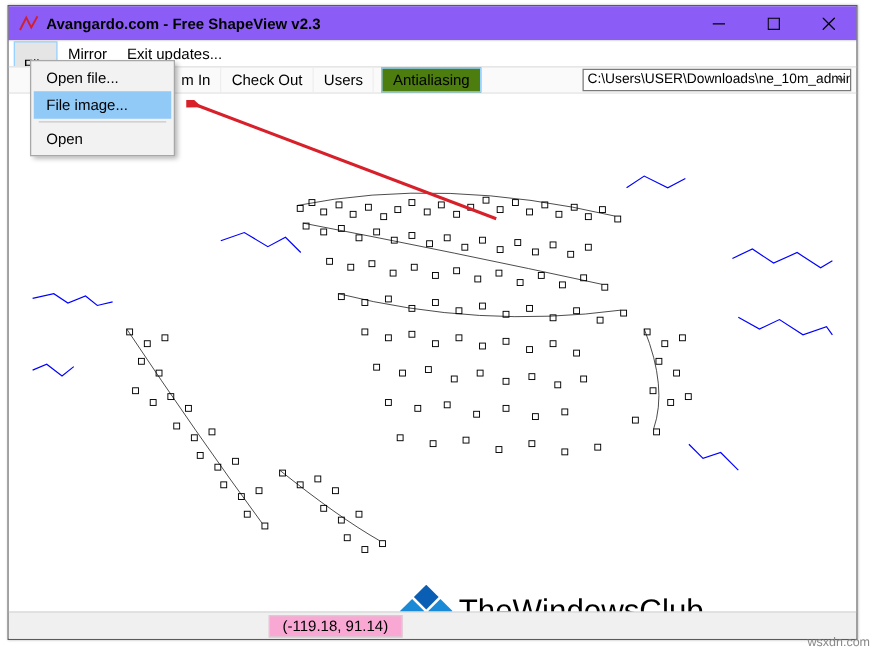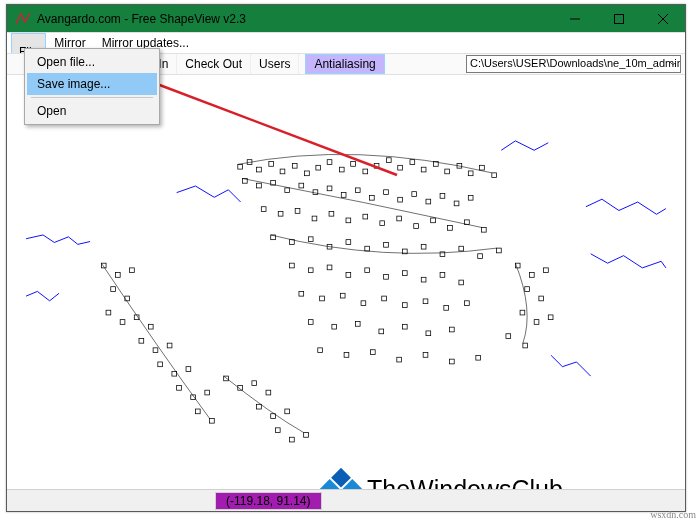--- a/index.html
+++ b/index.html
@@ -20,21 +20,22 @@
       background: #fff;
       box-shadow: 0 0 2px rgba(0,0,0,0.3);
       display: flex;
       flex-direction: column;
     }
     .titlebar {
       height: 28px;
       display: flex;
       align-items: center;
       border-bottom: 1px solid #e0e0e0;
-      background: #15803d;
+      background: #8b5cf6;
+      font-weight: bold;
     }
     .app-icon {
       width: 16px; height: 16px;
       margin: 0 6px 0 8px;
     }
     .title-text { flex: 1; font-size: 12px; color: #000; }
     .win-btn {
       width: 44px; height: 28px;
       display: flex; align-items: center; justify-content: center;
       color: #000;
@@ -65,21 +66,21 @@
       align-items: stretch;
       font-size: 12px;
       background: #fafafa;
     }
     .tool-btn {
       padding: 2px 8px;
       display: flex; align-items: center;
       border-right: 1px solid #eee;
     }
     .tool-btn.toggled {
-      background: #c4b5fd;
+      background: #4d7c0f;
       border: 1px solid #99d1ff;
       text-align: right;
     }
     .tool-gap { width: 6px; }
     .path-field {
       margin-left: auto;
       width: 215px;
       height: 18px;
       margin-right: 4px;
       align-self: center;
@@ -108,26 +109,26 @@
       border-top: 1px solid #d0d0d0;
       background: #f0f0f0;
       display: flex;
       align-items: center;
       font-size: 12px;
     }
     .status-cell {
       border: 1px solid #d0d0d0;
       padding: 1px 10px;
       margin-left: 208px;
-      background: #a21caf;
+      background: #f9a8d4;
     }
     .dropdown {
       position: absolute;
       left: 24px; top: 48px;
-      width: 136px;
+      width: 116px;
       background: #f2f2f2;
       border: 1px solid #a8a8a8;
       box-shadow: 2px 2px 4px rgba(0,0,0,0.3);
       padding: 2px;
       z-index: 20;
     }
     .dd-item {
       padding: 4px 10px;
       font-size: 12px;
       cursor: default;
@@ -158,21 +159,20 @@
       font-size: 25px;
       color: #000;
       z-index: 12;
       font-family: "Segoe UI", sans-serif;
     }
     .site-credit {
       position: absolute;
       right: 4px; bottom: 2px;
       font-size: 10px;
       color: #888;
-      font-family: Liberation Serif, serif;
     }
     .map-svg {
       position: absolute;
       left: 0; top: 0;
       width: 100%; height: 100%;
     }
   </style>
 </head>
 <body>
 
@@ -199,21 +199,21 @@
       <svg width="10" height="10">
           <line x1="0" y1="0" x2="10" y2="10" stroke="#000"></line>
           <line x1="10" y1="0" x2="0" y2="10" stroke="#000"></line>
         </svg>
     </div>
   </div>
 
   <div class="menubar">
     <div class="menu-item active">File</div>
     <div class="menu-item">Mirror</div>
-    <div class="menu-item">Mirror updates...</div>
+    <div class="menu-item">Exit updates...</div>
   </div>
 
   <div class="toolbar">
     <div class="tool-btn" style="visibility:hidden;width:130px"></div>
     <div class="tool-btn">m In</div>
     <div class="tool-btn">Check Out</div>
     <div class="tool-btn">Users</div>
     <div class="tool-gap"></div>
     <div class="tool-btn toggled">Antialiasing</div>
     <div class="path-field">
@@ -400,21 +400,21 @@
   </div>
 
   <div class="statusbar">
     <div class="status-cell">(-119.18, 91.14)</div>
   </div>
 
 </div>
 
 <div class="dropdown">
   <div class="dd-item">Open file...</div>
-  <div class="dd-item hover">Save image...</div>
+  <div class="dd-item hover">File image...</div>
   <div class="dd-sep"></div>
   <div class="dd-item">Open</div>
 </div>
 
 <svg class="arrow" viewBox="0 0 250 100">
   <defs>
     <marker id="ah" markerWidth="10" markerHeight="8" refX="2" refY="4" orient="auto">
       <polygon points="10,0 0,4 10,8" fill="#d8202a"></polygon>
     </marker>
   </defs>

